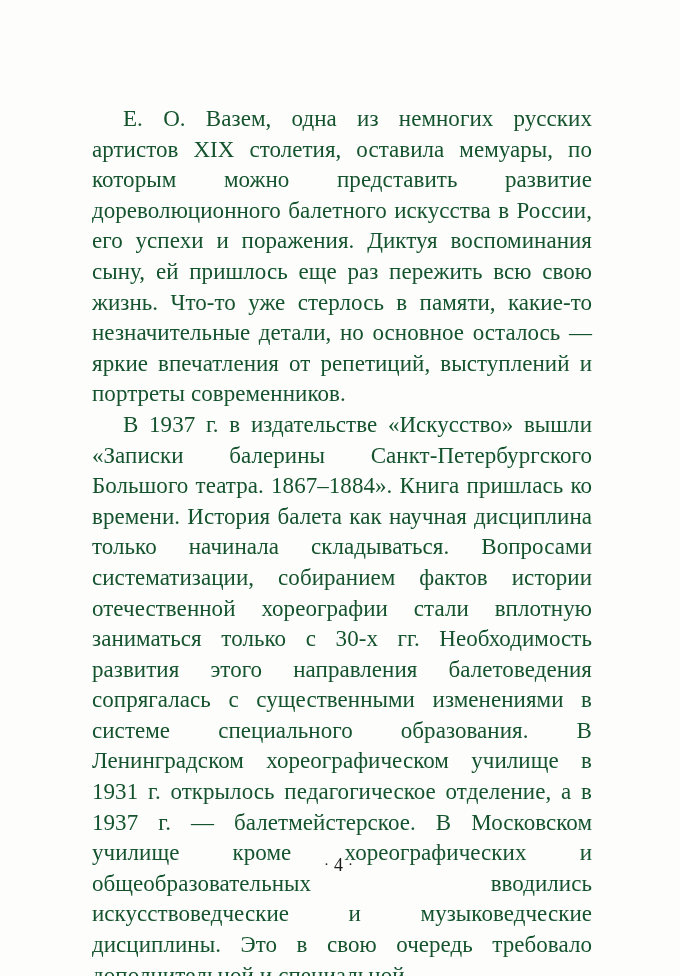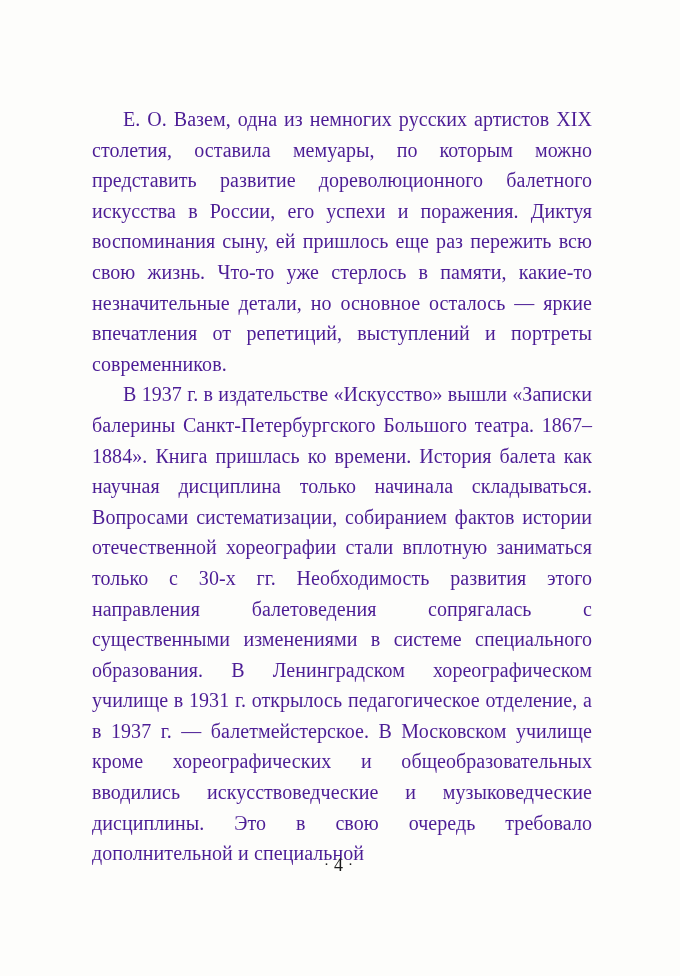--- a/index.html
+++ b/index.html
@@ -24,25 +24,25 @@
   .text-block {
     position: absolute;
     left: 92px;
     top: 104px;
     width: 500px;
   }
   .para {
     margin: 0;
     text-indent: 31px;
     text-align: justify;
-    font-size: 20px;
+    font-size: 23px;
     line-height: 30.6px;
     letter-spacing: 0.05px;
     word-spacing: 0.2px;
-    color: #4c1d95;
+    color: #14532d;
     font-family: "Liberation Serif", serif;
   }
   .para + .para {
     margin-top: 0px;
   }
   .folio {
     position: absolute;
     left: 0;
     right: 0;
     top: 855px;

